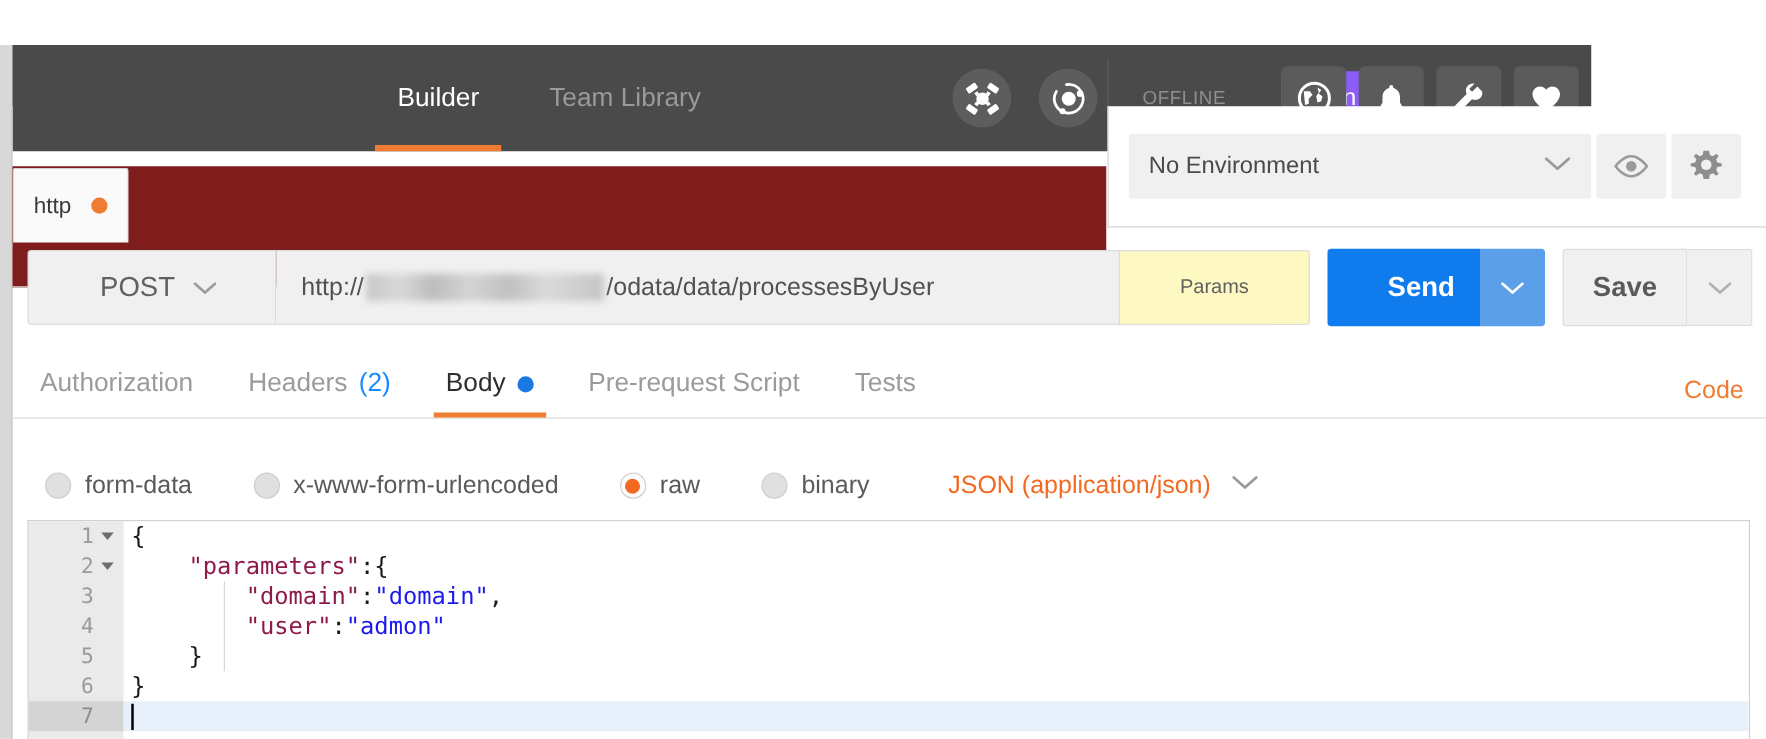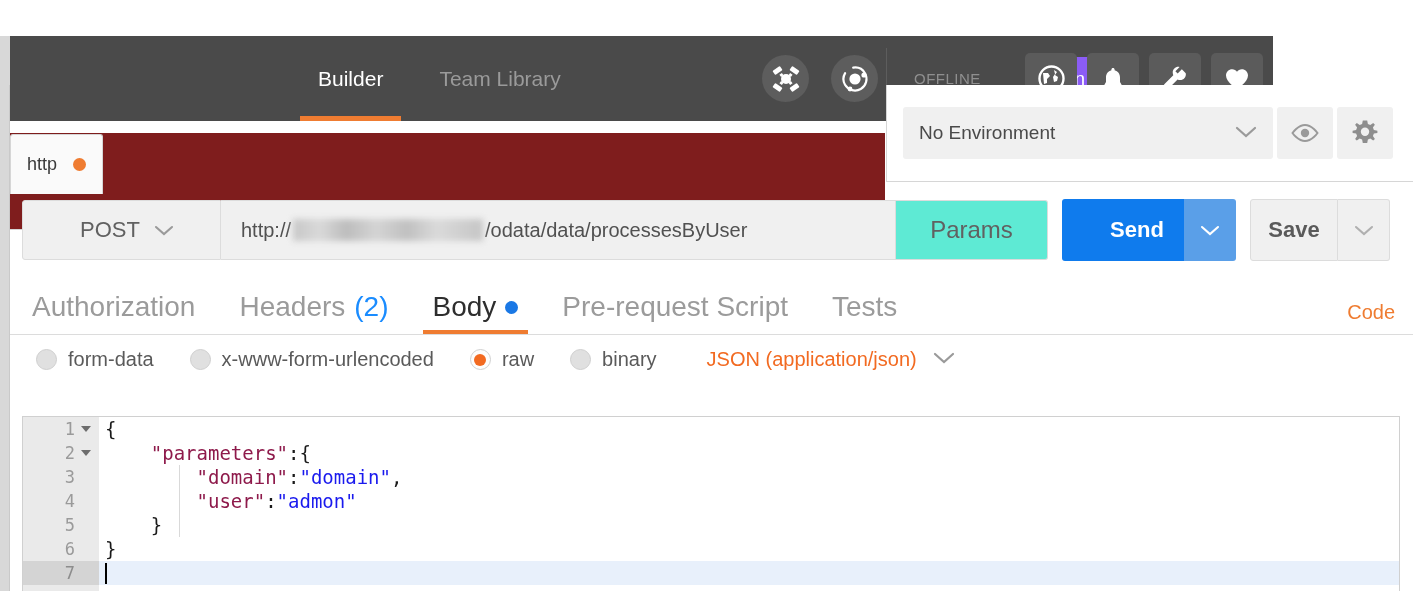--- a/index.html
+++ b/index.html
@@ -111,75 +111,75 @@
     border: 1px solid #dcdcdc; border-left: none;
     display: flex; align-items: center; padding-left: 20px;
     font-size: 20px; color: #515151; cursor: text; overflow: hidden; white-space: nowrap;
   }
   .url-redacted {
     display: inline-block; width: 190px; height: 22px;
     background: linear-gradient(90deg,#c7c7c7 0%,#d9d9d9 14%,#bdbdbd 28%,#d4d4d4 44%,#c0c0c0 60%,#dadada 76%,#c5c5c5 100%);
     filter: blur(3px); vertical-align: middle; margin: 0 2px;
   }
   .params-box {
-    width: 152px; height: 60px; background: #5eead4;
+    width: 152px; height: 60px; background: #fef9c3;
     border: 1px solid #dcdcdc; border-left: none; border-radius: 0 3px 3px 0;
     display: flex; align-items: center; justify-content: center;
-    font-size: 24px; color: #616161; cursor: pointer;
+    font-size: 16px; color: #616161; cursor: pointer;
   }
   .send-group { margin-left: 14px; display: flex; height: 62px; }
   .send-btn {
     width: 122px; background: #0f7bed; color: #fff;
     display: flex; align-items: center; justify-content: center;
     font-size: 22px; font-weight: bold; border-radius: 3px 0 0 3px; cursor: pointer; padding-left: 28px;
   }
   .send-caret {
     width: 52px; background: #5a9fe8;
     display: flex; align-items: center; justify-content: center;
     border-radius: 0 3px 3px 0; cursor: pointer;
   }
   .save-group { margin-left: 14px; display: flex; height: 62px; }
   .save-btn {
-    width: 88px; background: #f0f0f0; border: 1px solid #dcdcdc;
+    width: 100px; background: #f0f0f0; border: 1px solid #dcdcdc;
     color: #5a5a5a; font-size: 22px; font-weight: bold;
     display: flex; align-items: center; justify-content: center;
     border-radius: 3px 0 0 3px; cursor: pointer;
   }
   .save-caret {
     width: 52px; background: #f0f0f0; border: 1px solid #dcdcdc; border-left: none;
     display: flex; align-items: center; justify-content: center;
     border-radius: 0 3px 3px 0; cursor: pointer;
   }
 
   
   .req-tabs {
     position: absolute; left: 10px; top: 280px; width: 1403px; height: 55px;
     border-bottom: 1px solid #dcdcdc;
     display: flex; align-items: flex-end;
   }
   .rtab {
     height: 54px; padding: 0 22px; display: flex; align-items: center; gap: 9px;
-    font-size: 28px; color: #9b9b9b; cursor: pointer; position: relative;
+    font-size: 21px; color: #9b9b9b; cursor: pointer; position: relative;
   }
   .rtab.active { color: #2e2e2e; }
   .rtab.active::after {
     content: ""; position: absolute; left: 12px; right: 12px; bottom: 0;
     height: 4px; background: #ef7c31;
   }
   .rtab-count { color: #1a8cff; }
   .rtab-dot { width: 13px; height: 13px; border-radius: 50%; background: #1a78e5; }
   .code-link {
     position: absolute; right: 18px; bottom: 10px;
     font-size: 20px; color: #ef7c31; cursor: pointer;
   }
 
   
   .bodytype-row {
     position: absolute; left: 10px; top: 348px; width: 1403px; height: 52px;
-    display: flex; align-items: flex-start; padding-left: 26px; gap: 0;
+    display: flex; align-items: flex-end; padding-left: 26px; gap: 13px;
   }
   .radio-item { display: flex; align-items: center; gap: 11px; margin-right: 36px; cursor: pointer; }
   .radio-circle {
     width: 21px; height: 21px; border-radius: 50%;
     background: #e0e0e0; border: 1px solid #cfcfcf;
     display: flex; align-items: center; justify-content: center;
   }
   .radio-item.selected .radio-circle { background: #fdfdfd; border: 1px solid #d0d0d0; }
   .radio-item.selected .radio-circle::after {
     content: ""; width: 12px; height: 12px; border-radius: 50%; background: #f26a21;

